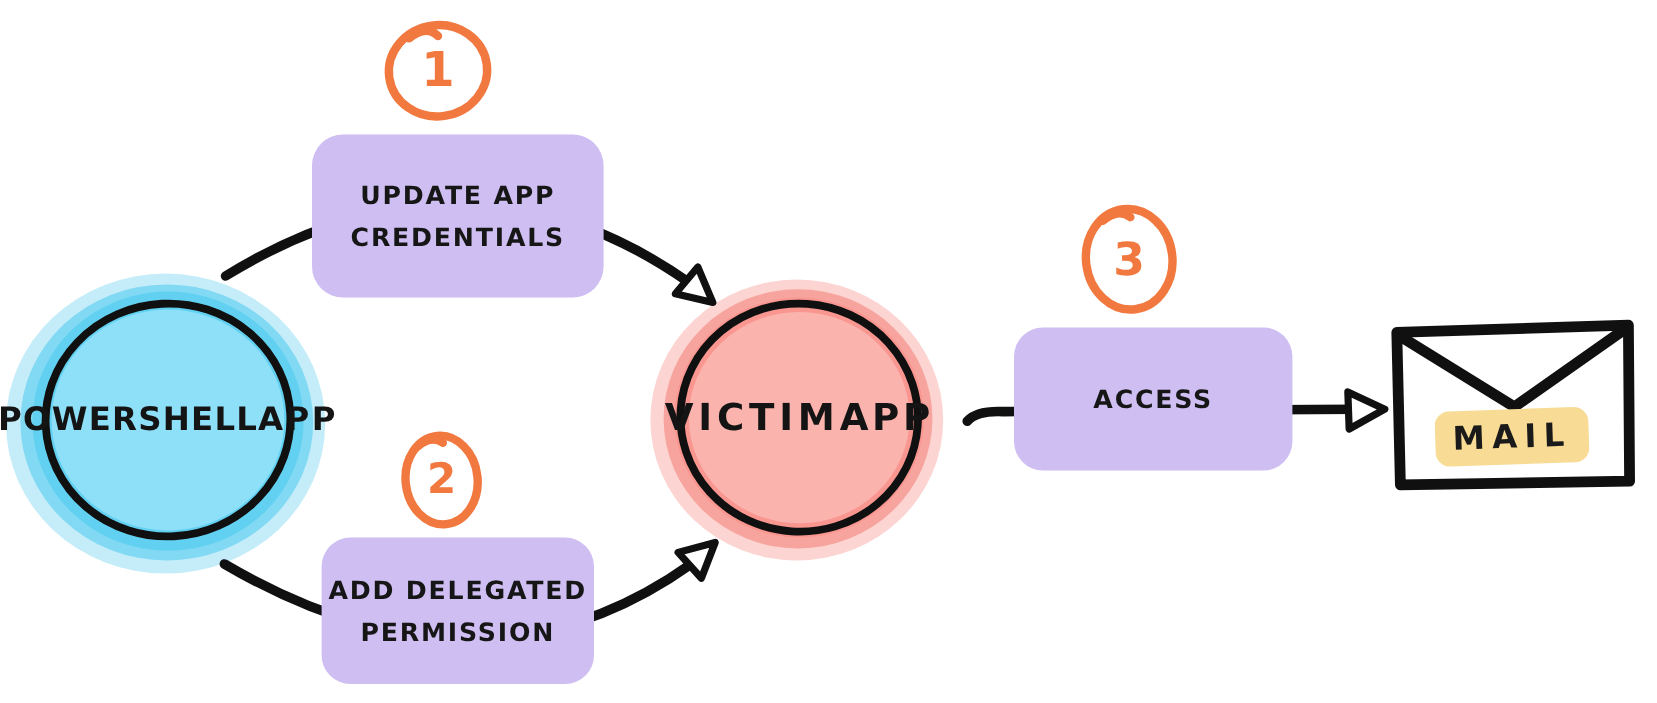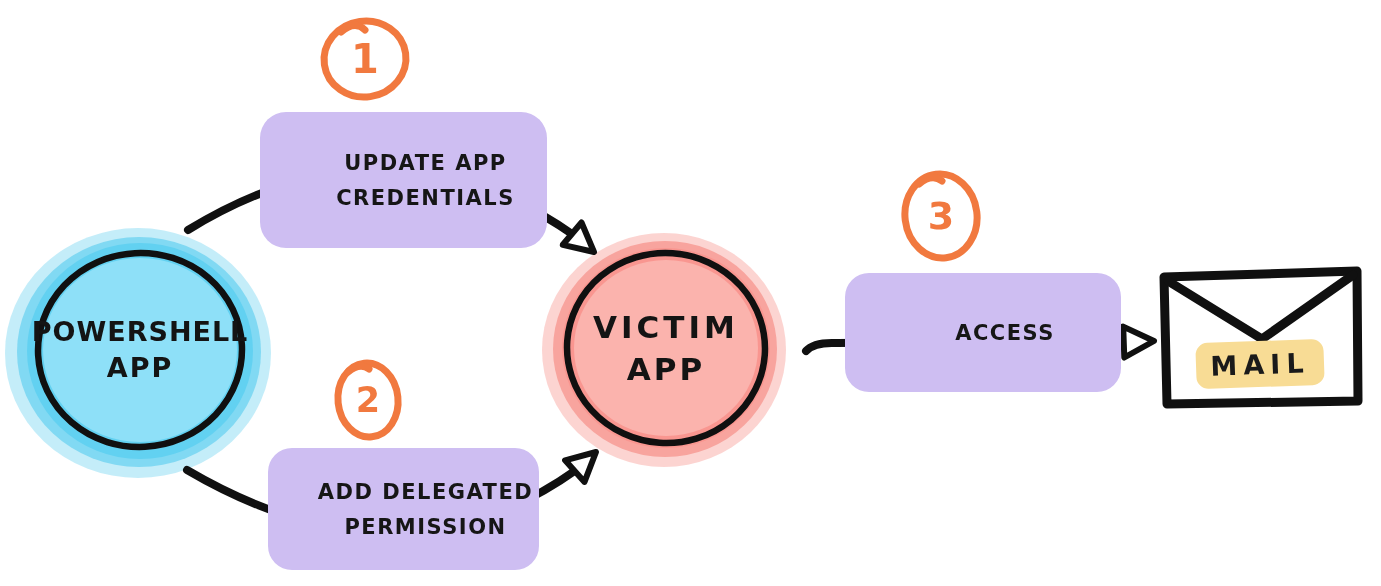--- a/index.html
+++ b/index.html
@@ -4,37 +4,36 @@
 <style>
   html,body{margin:0;padding:0;background:#ffffff;}
   .canvas{
     position:relative;
     width:1381px;height:586px;
     background:#ffffff;
     overflow:hidden;
     font-family:"DejaVu Sans", sans-serif;
   }
   .layer{position:absolute;left:0;top:0;}
-  .overlay{position:absolute;display:flex;flex-direction:column;align-items:center;justify-content:center;text-align:center;}
+  .overlay{position:absolute;display:flex;flex-direction:row;align-items:center;justify-content:center;text-align:center;}
   
   .node-label{color:#141414;font-weight:700;line-height:1.35;}
   .node-label .l1{font-size:27px;letter-spacing:1px;}
   .node-label .l2{font-size:27px;letter-spacing:2px;}
   .victim .l1{font-size:31px;letter-spacing:4px;}
   .victim .l2{font-size:31px;letter-spacing:3px;}
   
   .callout{
     position:absolute;
     background:#CEBEF2;
     border-radius:26px;
     display:flex;flex-direction:column;align-items:center;justify-content:center;
     gap:11px;
     color:#161616;font-weight:700;font-size:21px;letter-spacing:1.5px;
     z-index:3;
-    padding-left:44px;
   }
   
   .badge-num{
     position:absolute;z-index:5;
     display:flex;align-items:center;justify-content:center;
     color:#F1793F;font-weight:700;
   }
   
   .mail-label{
     position:absolute;z-index:4;

